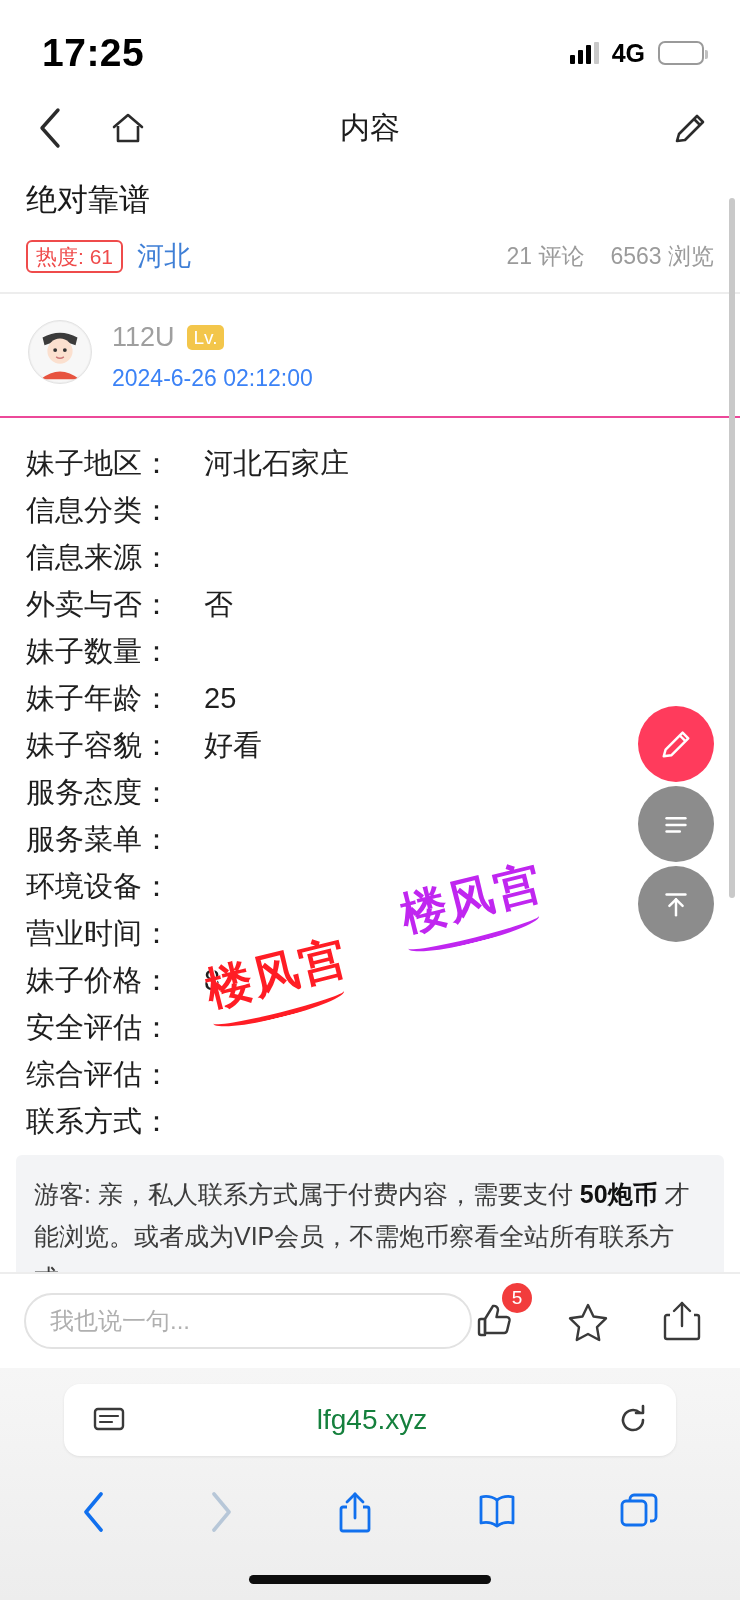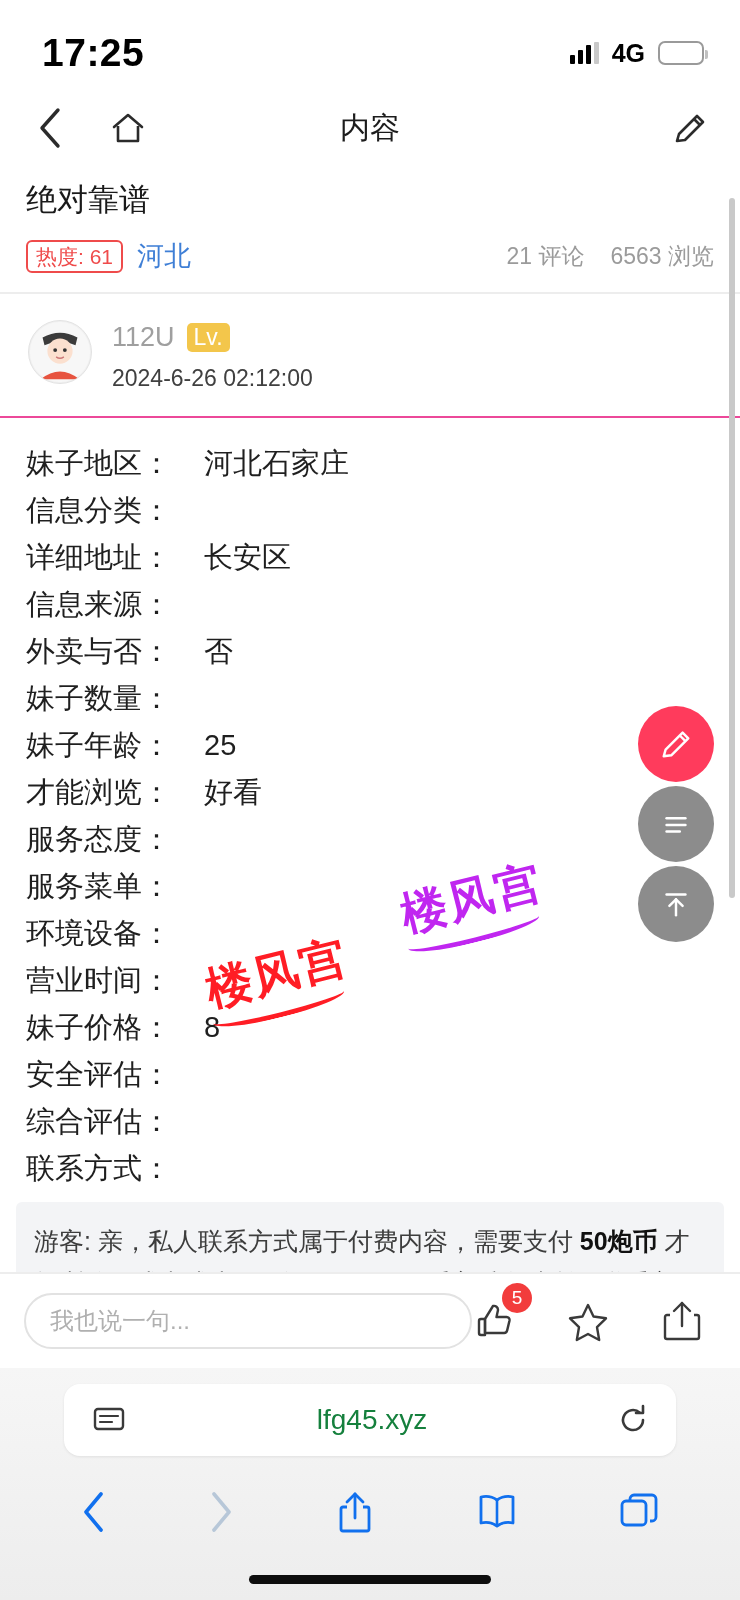--- a/index.html
+++ b/index.html
@@ -163,28 +163,28 @@
     display: flex; align-items: center; justify-content: center;
     overflow: hidden;
     flex: 0 0 64px;
   }
   .author-info { margin-left: 20px; padding-top: 2px; }
   .author-name-row { display: flex; align-items: center; gap: 12px; }
   .author-name { font-size: 27px; color: #9f9f9f; }
   .lv-badge {
     background: #f3c64b;
     color: #ffffff;
-    font-size: 23px;
+    font-size: 19px;
     padding: 3px 7px;
     border-radius: 5px;
     line-height: 1;
   }
   .author-date {
     font-size: 23px;
-    color: #404040;
+    color: #3b82f6;
     margin-top: 12px;
   }
 
   
   .fields {
     padding: 22px 26px 0 26px;
     position: relative;
   }
   .field-row {
     display: flex;
@@ -431,41 +431,37 @@
     <div class="fields">
       <div class="field-row">
           <span class="field-label">妹子地区：</span>
           <span class="field-value">河北石家庄</span>
         </div>
       <div class="field-row">
           <span class="field-label">信息分类：</span>
           <span class="field-value"></span>
         </div>
       <div class="field-row">
-          <span class="field-label">详细地址：</span>
-          <span class="field-value">长安区</span>
-        </div>
-      <div class="field-row">
           <span class="field-label">信息来源：</span>
           <span class="field-value"></span>
         </div>
       <div class="field-row">
           <span class="field-label">外卖与否：</span>
           <span class="field-value">否</span>
         </div>
       <div class="field-row">
           <span class="field-label">妹子数量：</span>
           <span class="field-value"></span>
         </div>
       <div class="field-row">
           <span class="field-label">妹子年龄：</span>
           <span class="field-value">25</span>
         </div>
       <div class="field-row">
-          <span class="field-label">才能浏览：</span>
+          <span class="field-label">妹子容貌：</span>
           <span class="field-value">好看</span>
         </div>
       <div class="field-row">
           <span class="field-label">服务态度：</span>
           <span class="field-value"></span>
         </div>
       <div class="field-row">
           <span class="field-label">服务菜单：</span>
           <span class="field-value"></span>
         </div>

